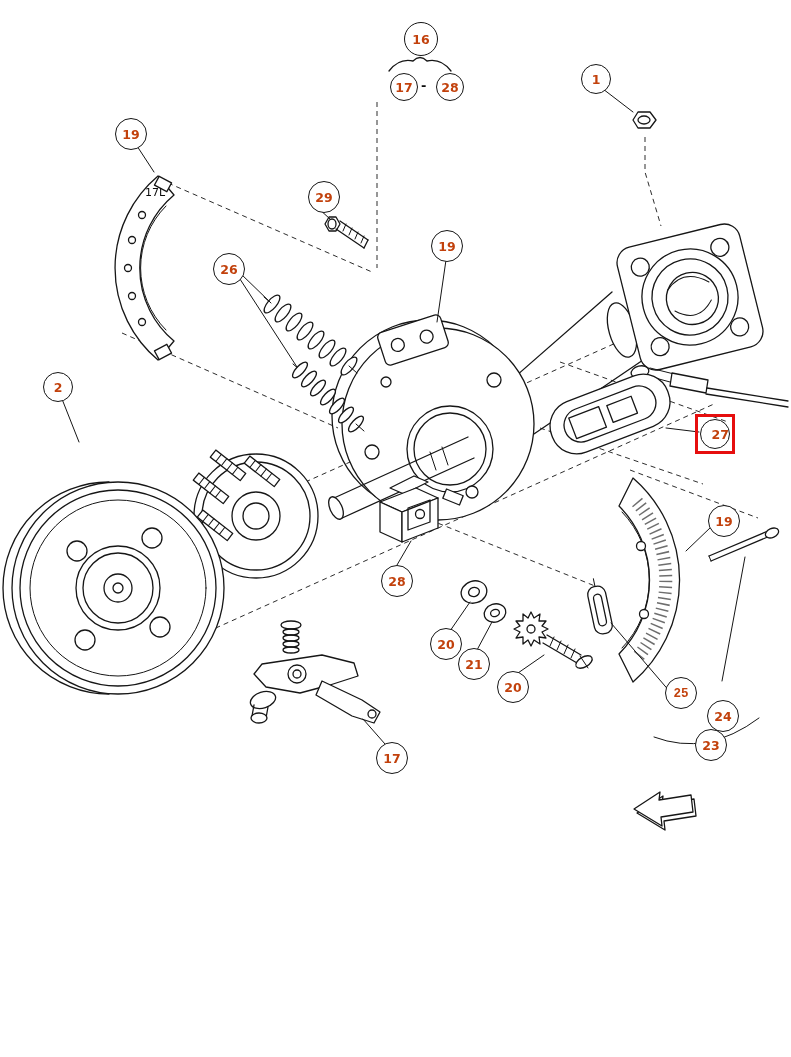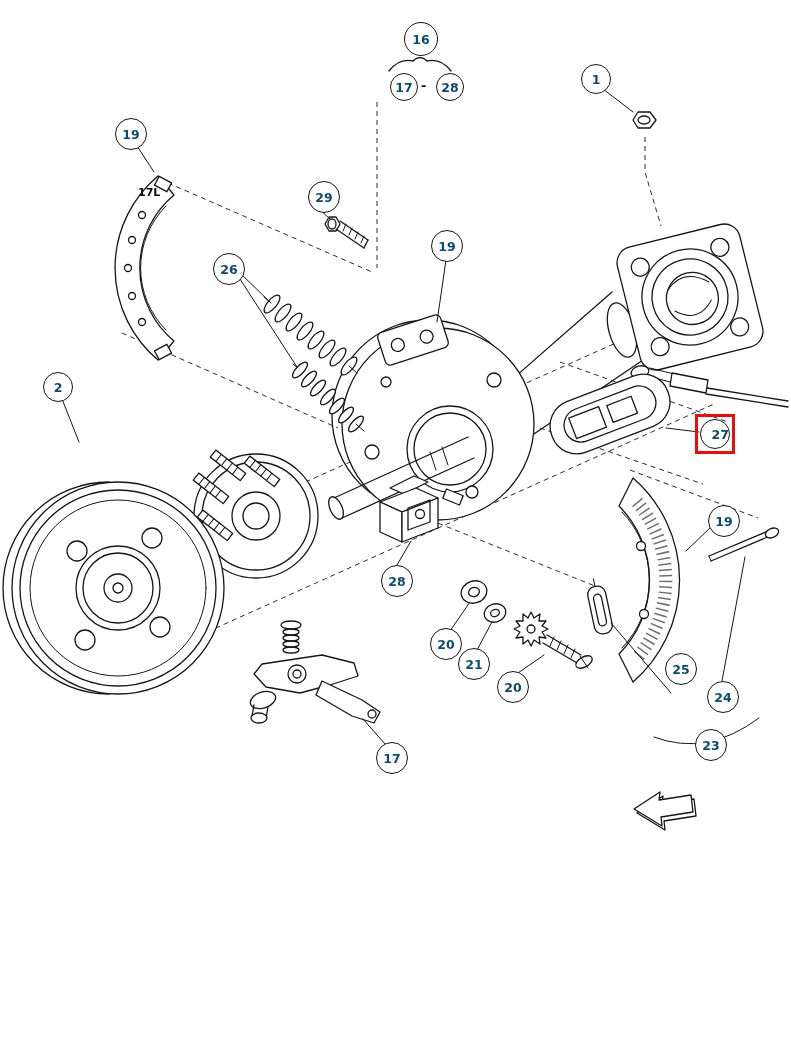--- a/index.html
+++ b/index.html
@@ -16,30 +16,30 @@
   .ln{ fill:none; stroke:var(--line); stroke-width:1.3; stroke-linecap:round; stroke-linejoin:round; }
   .thin{ stroke-width:1; }
   .fw{ fill:#ffffff; stroke:var(--line); stroke-width:1.3; stroke-linejoin:round; }
   .dsh{ fill:none; stroke:var(--line); stroke-width:1; stroke-dasharray:5 4; opacity:.9; }
 
   
   .callout{
     position:absolute; z-index:5;
     border:1.7px solid var(--line); border-radius:50%; background:#fff;
     display:flex; align-items:center; justify-content:center;
-    font-weight:bold; font-size:12.5px; line-height:1; color:#0c4a6e;
+    font-weight:bold; font-size:12.5px; line-height:1; color:#c2410c;
   }
   .callout .num{ transform:translateY(.5px); }
   .callout.highlighted::after{
     content:""; position:absolute; inset:-6px; border:3px solid var(--hl);
   }
 
   .part-label{
-    position:absolute; left:138px; top:186px; z-index:4;
-    font-size:11px; font-weight:bold; color:#0a0a0a;
+    position:absolute; left:145px; top:186px; z-index:4;
+    font-size:11px; font-weight:normal; color:#0a0a0a;
   }
   .range-sep{
     position:absolute; left:421px; top:78px; z-index:4;
     font-size:13px; font-weight:bold; color:#0a0a0a;
   }
 </style>
 </head>
 <body style="background: rgb(255, 255, 255);">
 
 <div class="stage">
@@ -355,24 +355,24 @@
   </div>
       <div class="callout" style="left: 430px; top: 628px; height: 30px; width: 30px; text-align: right;">
     <span class="num">20</span>
   </div>
       <div class="callout" style="left: 458px; top: 648px; height: 30px; width: 30px;">
     <span class="num">21</span>
   </div>
       <div class="callout" style="left: 497px; top: 671px; height: 30px; width: 30px;">
     <span class="num">20</span>
   </div>
-      <div class="callout" style="left: 665px; top: 653px; height: 30px; width: 30px;">
+      <div class="callout" style="left: 665px; top: 677px; height: 30px; width: 30px; font-family: Liberation Mono, monospace;">
     <span class="num">25</span>
   </div>
-      <div class="callout" style="left: 707px; top: 681px; height: 30px; width: 30px;">
+      <div class="callout" style="left: 707px; top: 700px; height: 30px; width: 30px;">
     <span class="num">24</span>
   </div>
       <div class="callout" style="left: 695px; top: 729px; height: 30px; width: 30px;">
     <span class="num">23</span>
   </div>
       <div class="callout" style="left: 376px; top: 742px; height: 30px; width: 30px;">
     <span class="num">17</span>
   </div>
     </div>
 

